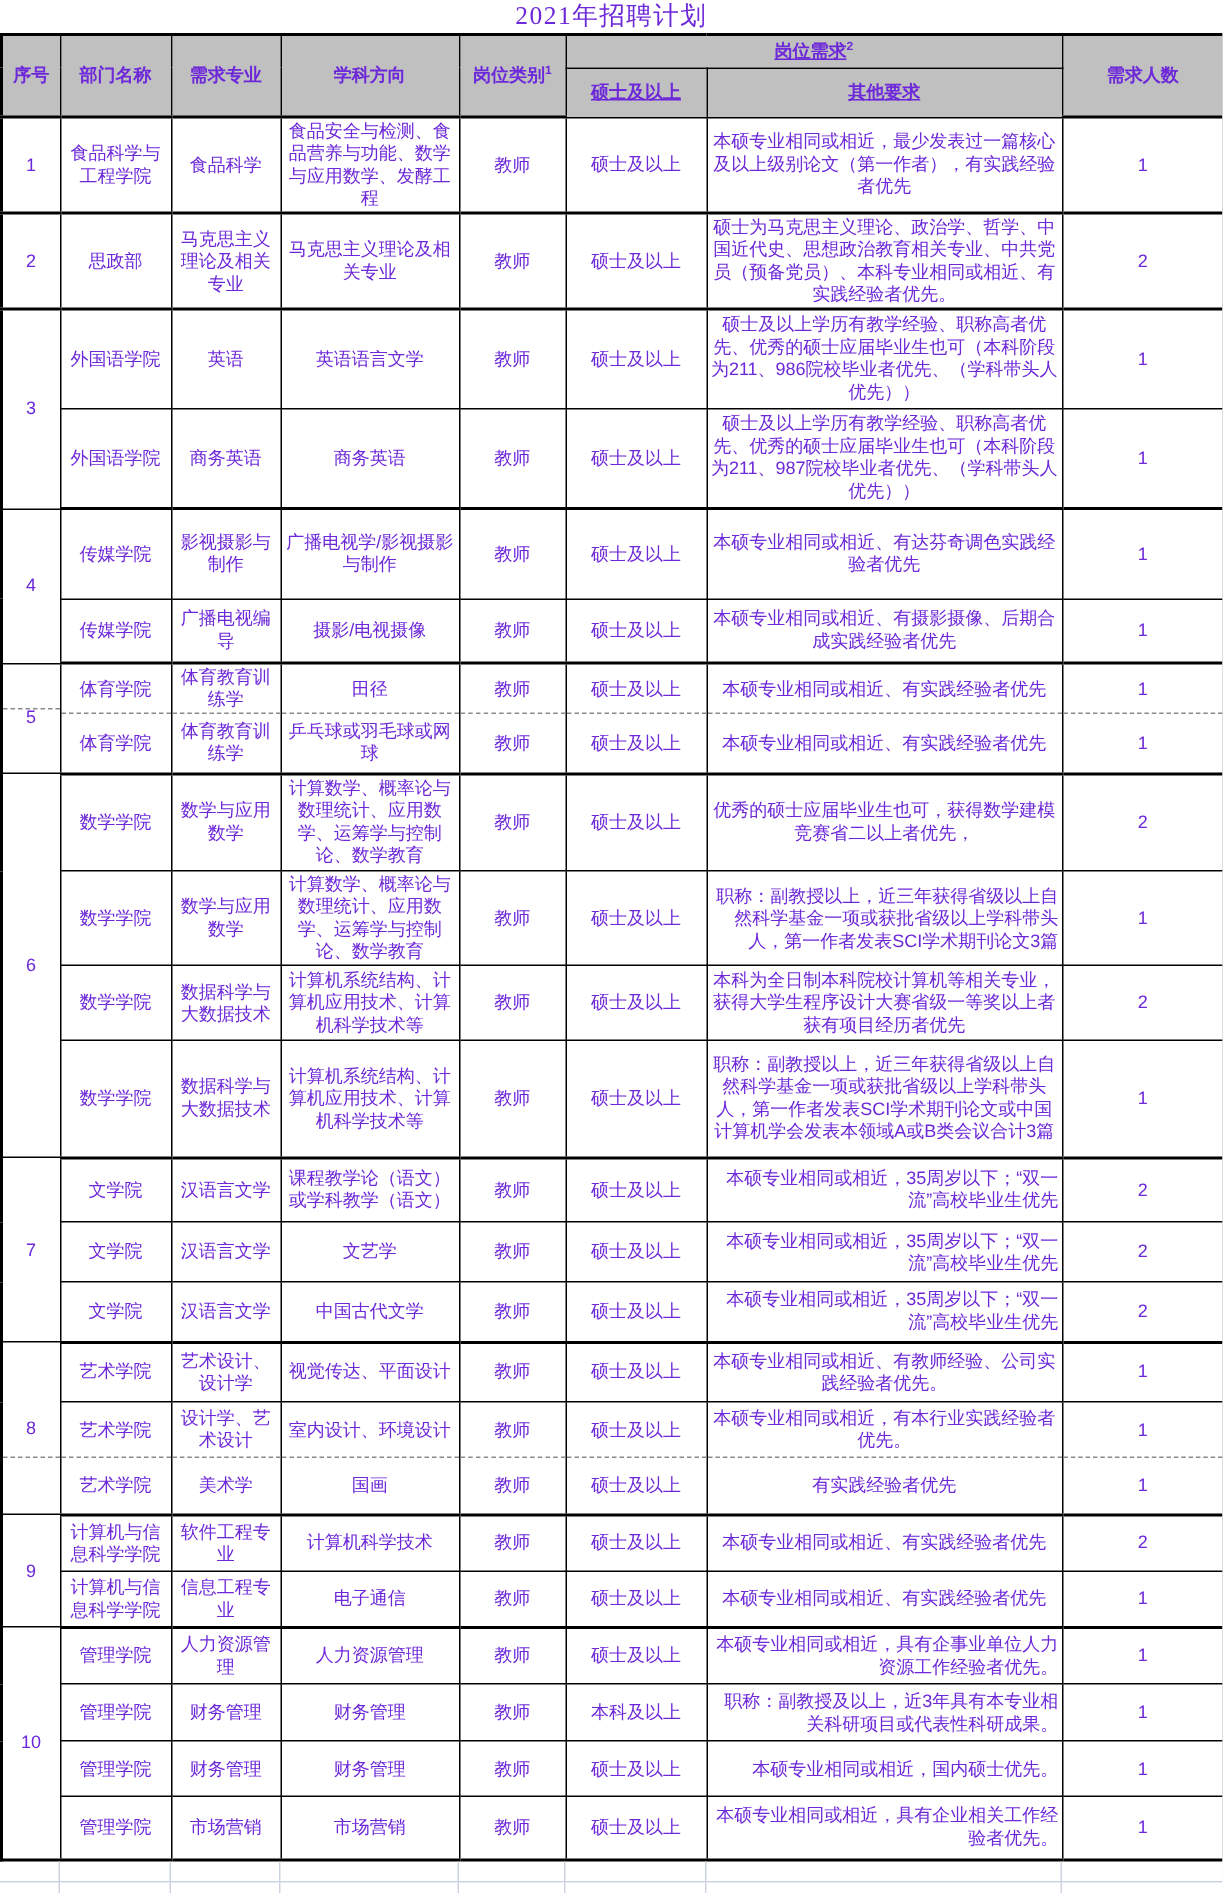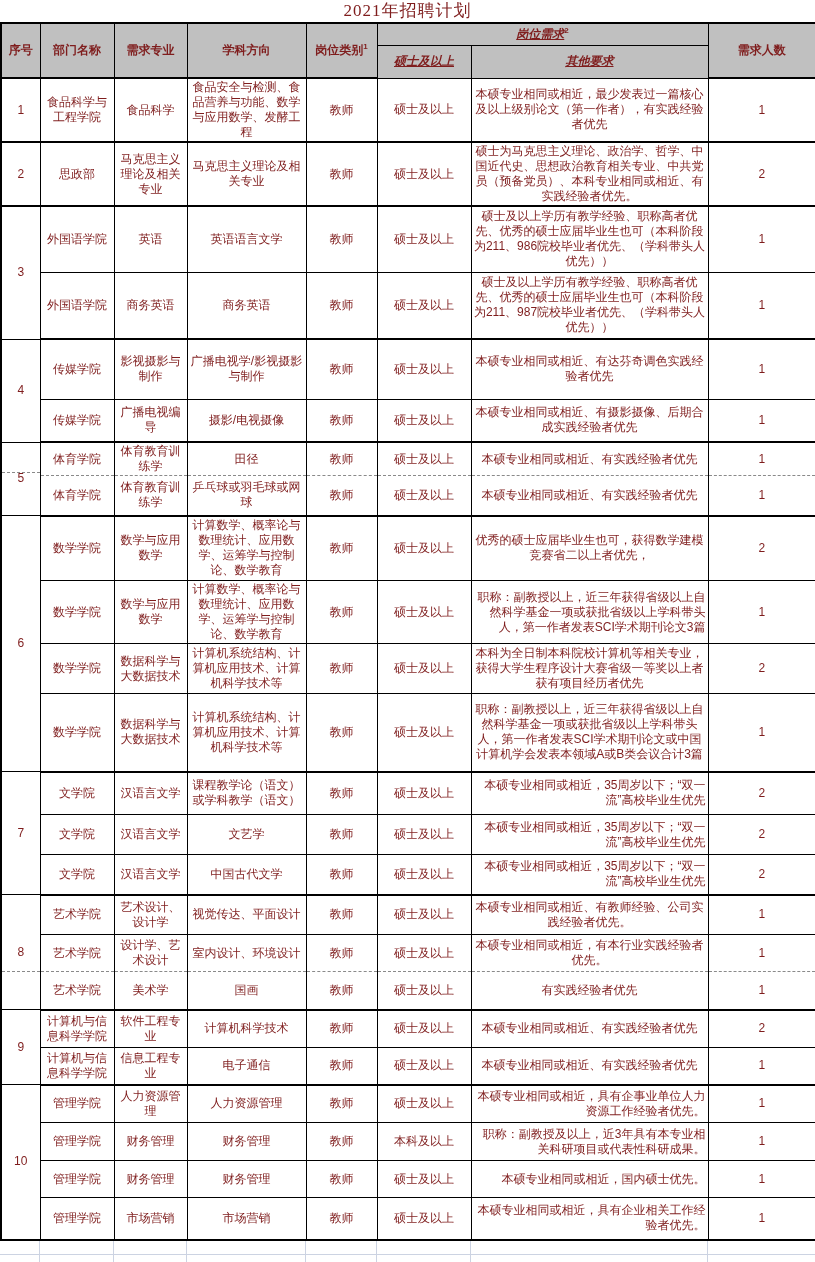--- a/index.html
+++ b/index.html
@@ -1,37 +1,37 @@
 <!DOCTYPE html>
 <html><head>
 <meta charset="utf-8">
 <style>
   html,body { margin:0; padding:0; background:#fff; }
   .page {
     width:815px; height:1262px; overflow:hidden; position:relative;
-    background:#fff; font-family:"Liberation Sans","DejaVu Sans",sans-serif; color:#7f1d1d;
+    background:#fff; font-family:"Liberation Sans","DejaVu Sans",sans-serif; color:#6d28d9;
   }
   .title {
     height:22px; line-height:22px; text-align:center;
     font-family:"Liberation Serif","DejaVu Serif",serif;
     font-size:17px; letter-spacing:1px;
   }
   table.main {
     width:815px; table-layout:fixed; border-collapse:collapse;
     border:2px solid #000;
   }
   table.main th, table.main td {
     border-right:1px solid #000; border-bottom:1px solid #000;
     padding:1px 2px; text-align:center; vertical-align:middle;
     font-size:12px; line-height:1.25; word-break:break-all; overflow:hidden;
   }
   thead th { background:#c0c0c0; font-weight:bold; font-size:13px; }
   tr.h1 { height:22px; } tr.h2 { height:33px; }
   .h1 th[rowspan], .h2 th { border-bottom-width:2px; }
-  .ul { text-decoration:underline;font-style:italic; }
+  .ul { text-decoration:underline; }
   sup { font-size:8px; vertical-align:super; line-height:0; }
   td.seq { font-size:11px; position:relative; border-bottom-width:2px; }
   td.count { font-size:10px; }
   td.other { font-size:11.5px; line-height:1.13; }
   td.other.left { text-align:right; }
   td.small { font-size:9px; }
   tr.glast td { border-bottom-width:2px; }
   tr.dashed td:not(.seq) { border-bottom:1px dashed #8a8a8a; }
   .cross {
     position:absolute; left:0; right:0; height:0;

